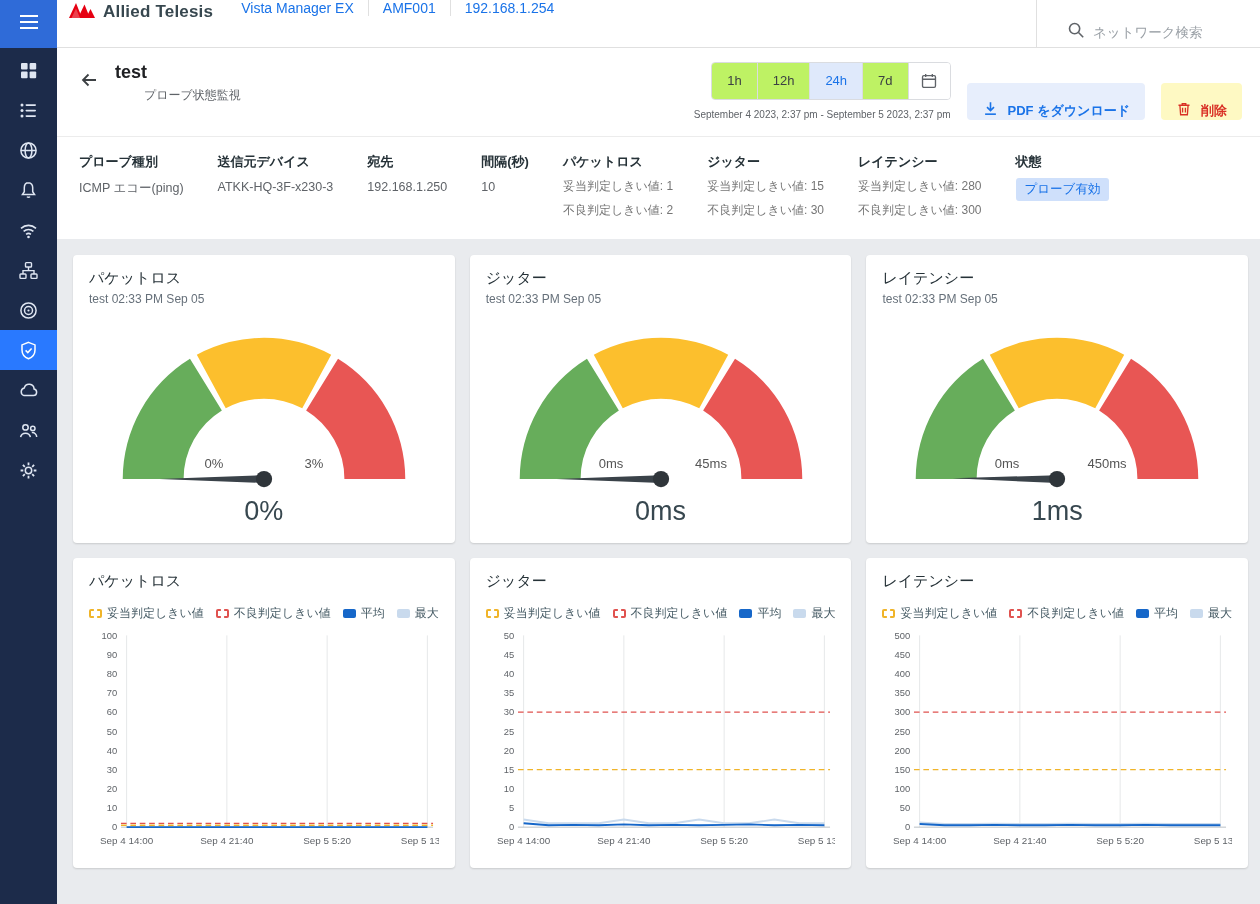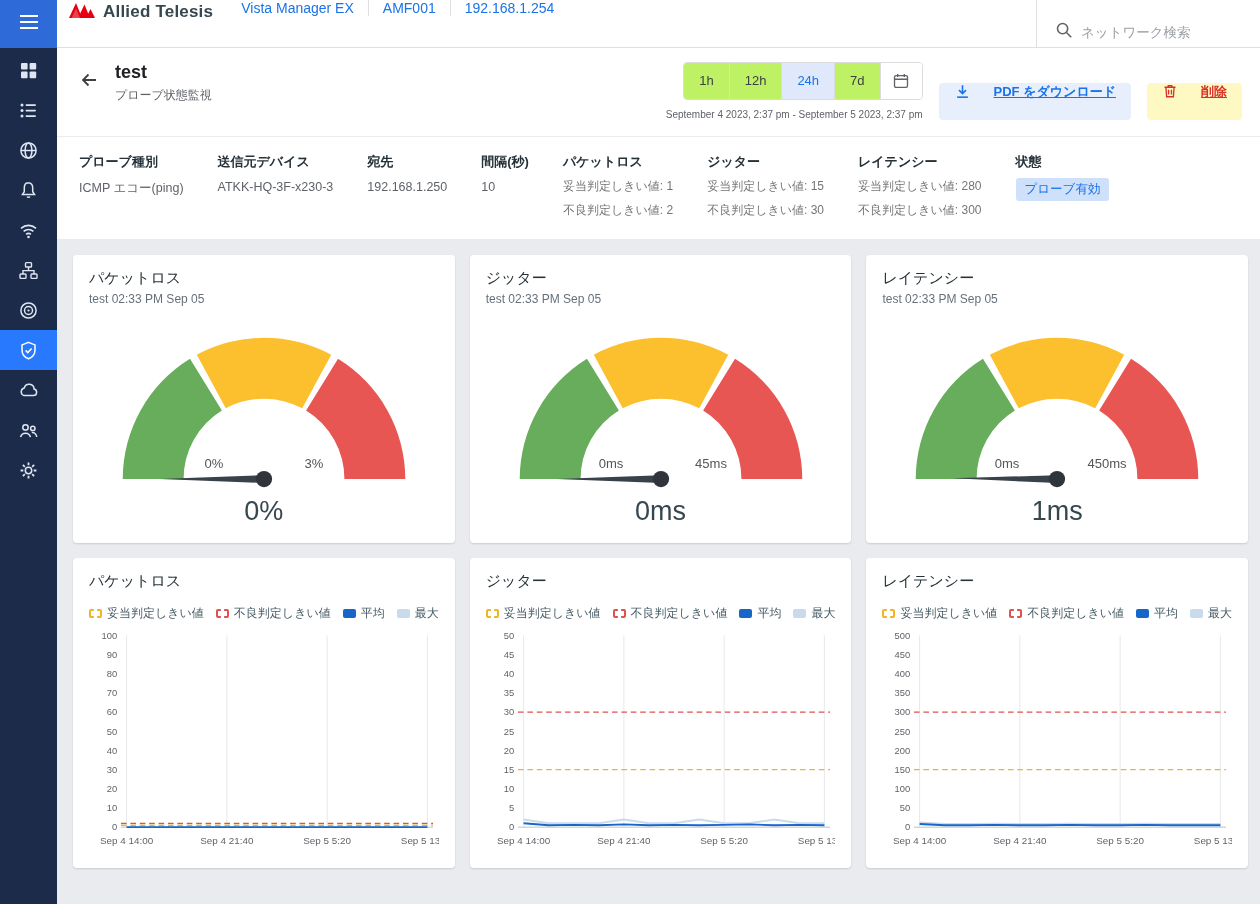--- a/index.html
+++ b/index.html
@@ -19,41 +19,41 @@
   .main { flex:1; display:flex; flex-direction:column; min-width:0; }
 
   
   .topbar { height:48px; background:#fff; border-bottom:1px solid #e0e0e0; display:flex; align-items:flex-start; flex-shrink:0; }
   .logo-wrap { display:flex; align-items:center; gap:8px; padding:0 14px 0 12px; }
   .brand-text { font-size:17px; font-weight:600; color:#37474f; letter-spacing:.2px; white-space:nowrap; }
   .crumbs { display:flex; align-items:center; }
   .crumb { color:#1a73e8; font-size:14px; padding:0 14px; cursor:pointer; white-space:nowrap; position:relative; }
   .crumb + .crumb { border-left:1px solid #e0e0e0; }
   .top-spacer { flex:1; }
-  .searchbox { display:flex; align-items:center; gap:8px; border-left:1px solid #e0e0e0; height:64px; padding:0 18px; width:224px; }
+  .searchbox { display:flex; align-items:center; gap:8px; border-left:1px solid #e0e0e0; height:64px; padding:0 30px; width:224px; }
   .searchbox input { border:none; outline:none; font-size:13.5px; font-family:"Liberation Sans",sans-serif; color:#333; width:160px; background:transparent; }
   .searchbox input::placeholder { color:#9aa0a6; }
   .userbox { display:flex; align-items:center; gap:9px; border-left:1px solid #e0e0e0; height:48px; padding:0 16px; cursor:pointer; }
   .avatar { width:26px; height:26px; border-radius:50%; background:#8a9097; display:flex; align-items:center; justify-content:center; }
   .user-name { font-size:14px; color:#202124; }
 
   
   .page-head { background:#fff; padding:14px 18px 16px 22px; display:flex; align-items:flex-start; border-bottom:1px solid #ececec; flex-shrink:0; }
   .back-btn { margin:8px 16px 0 0; cursor:pointer; }
   .title-block .page-title { font-size:18px; font-weight:700; color:#202124; }
-  .title-block .page-sub { font-size:12px; color:#5f6368; margin-top:4px; }
+  .title-block .page-sub { font-size:12px; color:#5f6368; margin-top:4px;margin-left:29px; }
   .head-right { margin-left:auto; display:flex; align-items:flex-end; gap:16px; }
   .time-col { display:flex; flex-direction:column; align-items:flex-end; }
   .seg { display:inline-flex; border:1px solid #dadce0; border-radius:4px; overflow:hidden; background:#fff; }
   .seg-btn { font-size:13px; color:#3c4043; padding:0 15px; height:36px; line-height:36px; background:#bef264; border:none; border-left:1px solid #dadce0; cursor:pointer; font-family:"Liberation Sans",sans-serif; }
   .seg-btn:first-child { border-left:none; }
   .seg-btn.active { background:#dfe9fb; color:#1a73e8; }
   .seg-cal { width:42px; display:flex; align-items:center; justify-content:center; border-left:1px solid #dadce0; cursor:pointer; height:36px; background:#fff; }
   .date-range { font-size:10px; color:#5f6368; margin-top:9px; }
-  .btn { display:flex; align-items:flex-start; gap:23px; height:37px; padding:0 15px; border:none; border-radius:4px; font-size:13px; font-weight:600; cursor:pointer; font-family:"Liberation Sans",sans-serif; white-space:nowrap;text-decoration:underline; }
+  .btn { display:flex; align-items:flex-end; gap:9px; height:37px; padding:0 15px; border:none; border-radius:4px; font-size:13px; font-weight:600; cursor:pointer; font-family:"Liberation Sans",sans-serif; white-space:nowrap; }
   .btn-pdf { background:#e7eefc; color:#1a73e8; }
   .btn-del { background:#fef9c3; color:#d93025; }
 
   
   .info-strip { background:#fff; padding:16px 22px 20px 22px; display:flex; gap:34px; flex-shrink:0; }
   .info-col .info-label { font-size:13px; font-weight:700; color:#263238; white-space:nowrap; }
   .info-col .info-value { font-size:12.5px; color:#5f6368; margin-top:9px; white-space:nowrap; }
   .info-col .info-line { font-size:12px; color:#757575; margin-top:7px; white-space:nowrap; }
   .status-badge { display:inline-block; margin-top:7px; background:#cfe0fb; color:#1a73e8; font-size:12.5px; padding:3px 9px; border-radius:3px; white-space:nowrap; }
 

